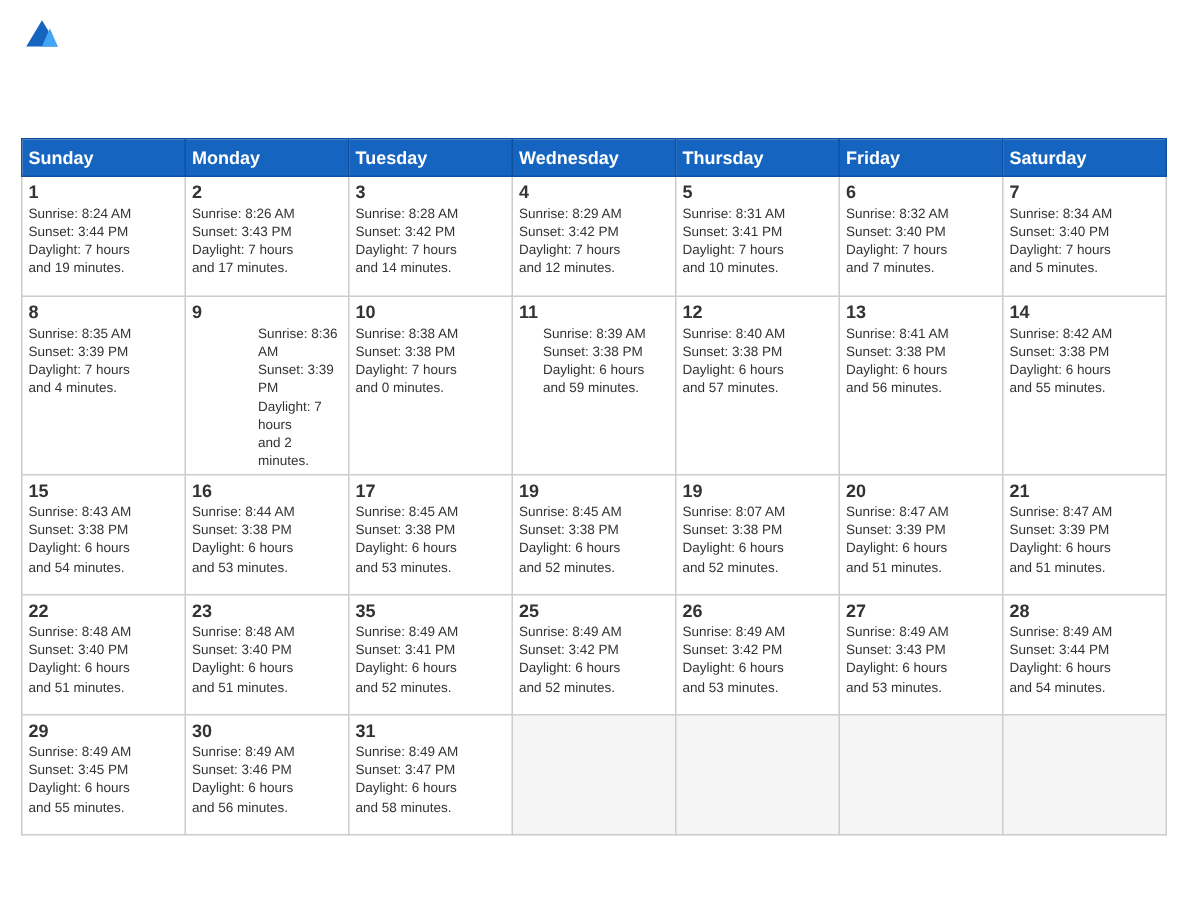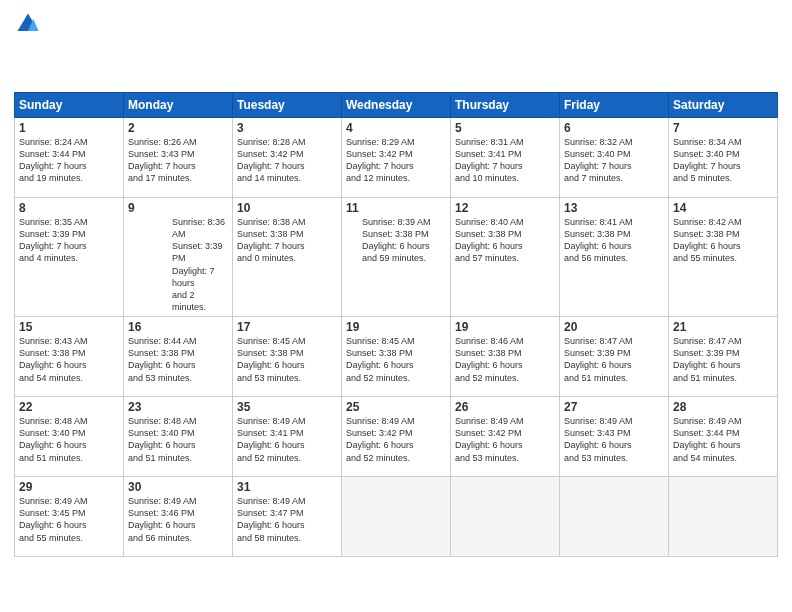--- a/index.html
+++ b/index.html
@@ -260,21 +260,21 @@
           </td>
           <td>
             <span class="day-num">19</span>
             <div class="day-info" style="white-space: pre-line;">Sunrise: 8:45 AM
 Sunset: 3:38 PM
 Daylight: 6 hours
 and 52 minutes.</div>
           </td>
           <td>
             <span class="day-num">19</span>
-            <div class="day-info" style="white-space: pre-line;">Sunrise: 8:46 AM
+            <div class="day-info" style="white-space: pre-line;">Sunrise: 8:07 AM
 Sunset: 3:38 PM
 Daylight: 6 hours
 and 52 minutes.</div>
           </td>
           <td>
             <span class="day-num">20</span>
             <div class="day-info" style="white-space: pre-line;">Sunrise: 8:47 AM
 Sunset: 3:39 PM
 Daylight: 6 hours
 and 51 minutes.</div>

